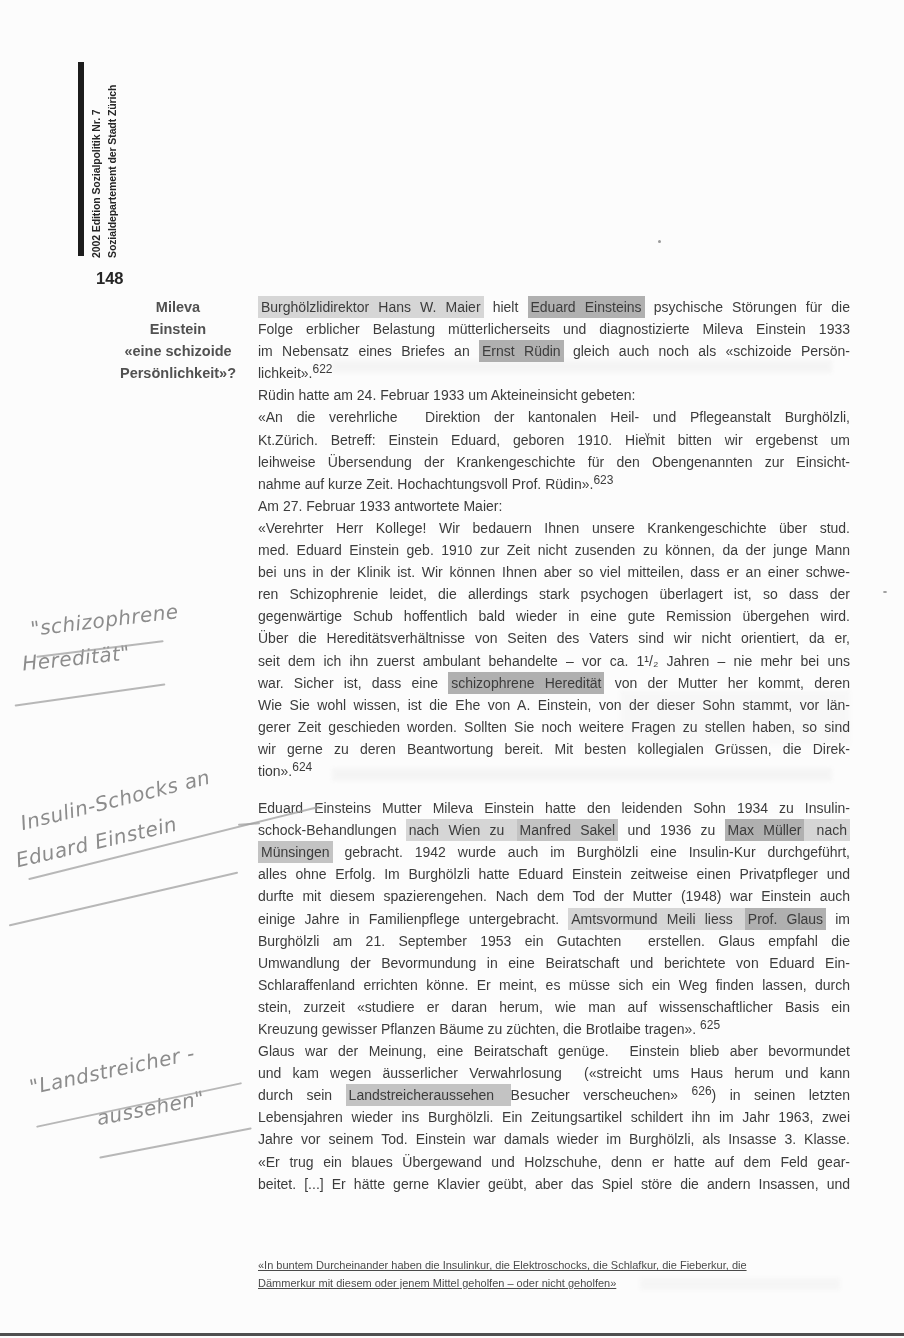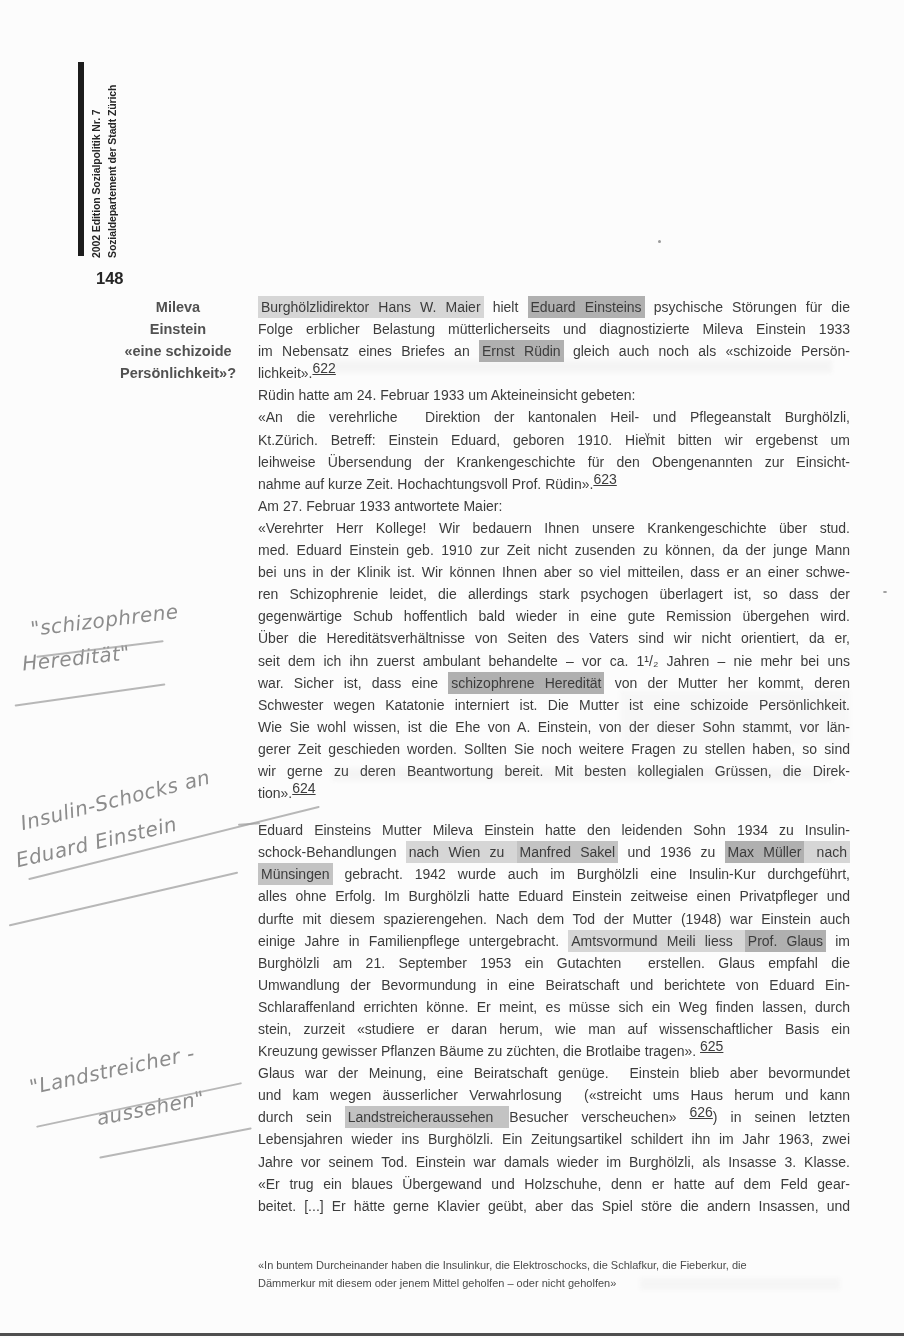--- a/index.html
+++ b/index.html
@@ -31,26 +31,26 @@
 
   
   .body-text { position:absolute; left:258px; top:296px; width:592px; font-size:14px; color:#3c3c3c; }
   .tline { height:22.1px; line-height:22.1px; overflow:hidden; text-align:left; }
   .tline.just { text-align:justify; text-align-last:justify; }
   .tline.gap { margin-top:15px; }
   .hl { padding:16px 3px; border-radius:3px; box-decoration-break:clone; -webkit-box-decoration-break:clone; }
   .hl-light { background:var(--highlight_light,#d6d6d6); }
   .hl-mid   { background:var(--highlight_mid,#c4c4c4); }
   .hl-dark  { background:var(--highlight_dark,#b2b2b2);margin-top:32px; }
-  .sup { font-size:14px; position:relative; top:-5px;text-decoration:underline; }
+  .sup { font-size:12px; position:relative; top:-5px; }
   .caret-holder { position:relative; }
   .caret-mark { position:absolute; left:50%; top:-8px; font-size:9px; color:#4a4a4a; }
 
   
-  .footnote { position:absolute; left:258px; top:1257px; width:545px; font-size:11px; line-height:17.5px; color:#4a4a4a; }
+  .footnote { position:absolute; left:258px; top:1257px; width:545px; font-size:11px; line-height:17.5px; color:#4a4a4a;text-decoration:underline; }
   .footnote span { display:block; }
 
   
   .hw {
     position:absolute; font-family:"DejaVu Sans", sans-serif; font-style:italic;
     color:var(--pencil,#8c8c8c); font-size:20px; letter-spacing:0.5px; white-space:nowrap;
   }
   .pencil-line { position:absolute; height:2px; background:#a0a0a0; opacity:0.75; border-radius:2px; }
 
   
@@ -89,21 +89,20 @@
       <div class="tline"><span>nahme auf kurze Zeit. Hochachtungsvoll Prof. Rüdin».</span><span class="sup">623</span></div>
       <div class="tline"><span>Am 27. Februar 1933 antwortete Maier:</span></div>
       <div class="tline just"><span>«Verehrter Herr Kollege! Wir bedauern Ihnen unsere Krankengeschichte über stud.</span></div>
       <div class="tline just"><span>med. Eduard Einstein geb. 1910 zur Zeit nicht zusenden zu können, da der junge Mann</span></div>
       <div class="tline just"><span>bei uns in der Klinik ist. Wir können Ihnen aber so viel mitteilen, dass er an einer schwe-</span></div>
       <div class="tline just"><span>ren Schizophrenie leidet, die allerdings stark psychogen überlagert ist, so dass der</span></div>
       <div class="tline just"><span>gegenwärtige Schub hoffentlich bald wieder in eine gute Remission übergehen wird.</span></div>
       <div class="tline just"><span>Über die Hereditätsverhältnisse von Seiten des Vaters sind wir nicht orientiert, da er,</span></div>
       <div class="tline just"><span>seit dem ich ihn zuerst ambulant behandelte – vor ca. 1¹/₂ Jahren – nie mehr bei uns</span></div>
       <div class="tline just"><span>war. Sicher ist, dass eine </span><span class="hl hl-dark">schizophrene Heredität</span><span> von der Mutter her kommt, deren</span></div>
-      <div class="tline just"><span>Schwester wegen Katatonie interniert ist. Die Mutter ist eine schizoide Persönlichkeit.</span></div>
       <div class="tline just"><span>Wie Sie wohl wissen, ist die Ehe von A. Einstein, von der dieser Sohn stammt, vor län-</span></div>
       <div class="tline just"><span>gerer Zeit geschieden worden. Sollten Sie noch weitere Fragen zu stellen haben, so sind</span></div>
       <div class="tline just"><span>wir gerne zu deren Beantwortung bereit. Mit besten kollegialen Grüssen, die Direk-</span></div>
       <div class="tline"><span>tion».</span><span class="sup">624</span></div>
       <div class="tline just gap"><span>Eduard Einsteins Mutter Mileva Einstein hatte den leidenden Sohn 1934 zu Insulin-</span></div>
       <div class="tline just"><span>schock-Behandlungen </span><span class="hl hl-light">nach Wien zu </span><span class="hl hl-mid">Manfred Sakel</span><span> und 1936 zu </span><span class="hl hl-dark">Max Müller</span><span class="hl hl-light"> nach</span></div>
       <div class="tline just"><span class="hl hl-mid">Münsingen</span><span> gebracht. 1942 wurde auch im Burghölzli eine Insulin-Kur durchgeführt,</span></div>
       <div class="tline just"><span>alles ohne Erfolg. Im Burghölzli hatte Eduard Einstein zeitweise einen Privatpfleger und</span></div>
       <div class="tline just"><span>durfte mit diesem spazierengehen. Nach dem Tod der Mutter (1948) war Einstein auch</span></div>
       <div class="tline just"><span>einige Jahre in Familienpflege untergebracht. </span><span class="hl hl-light">Amtsvormund Meili liess </span><span class="hl hl-dark">Prof. Glaus</span><span> im</span></div>

